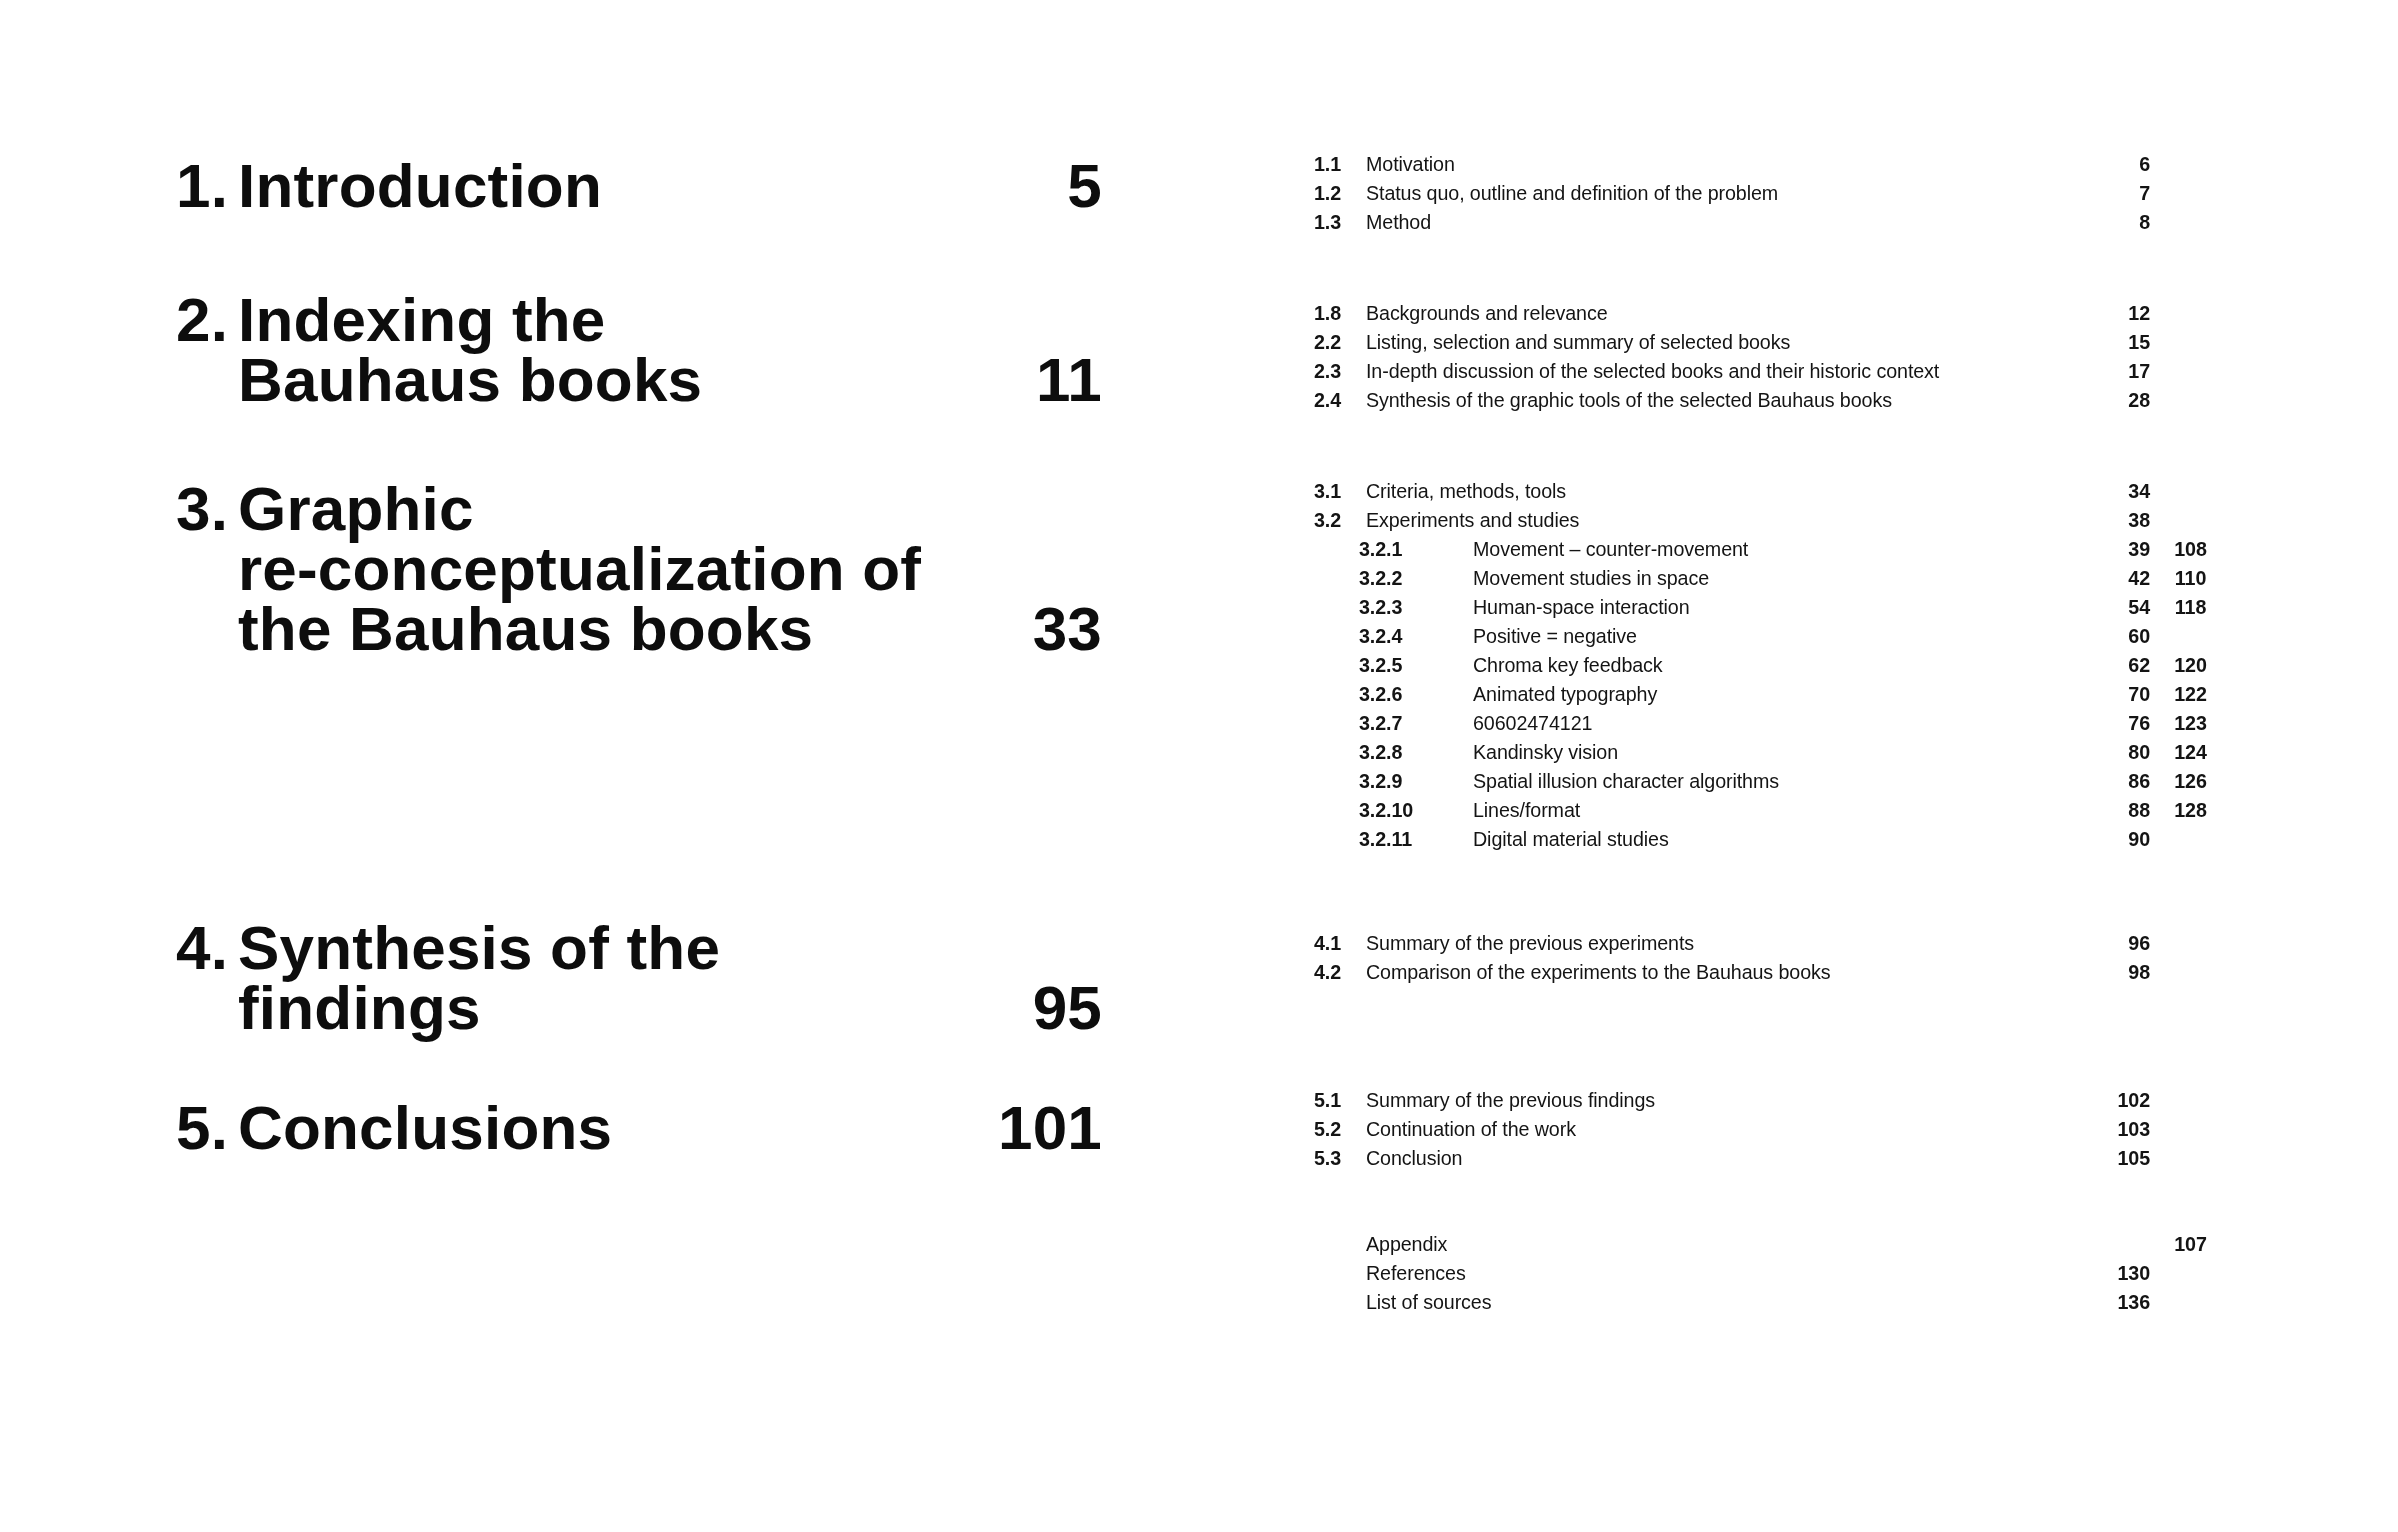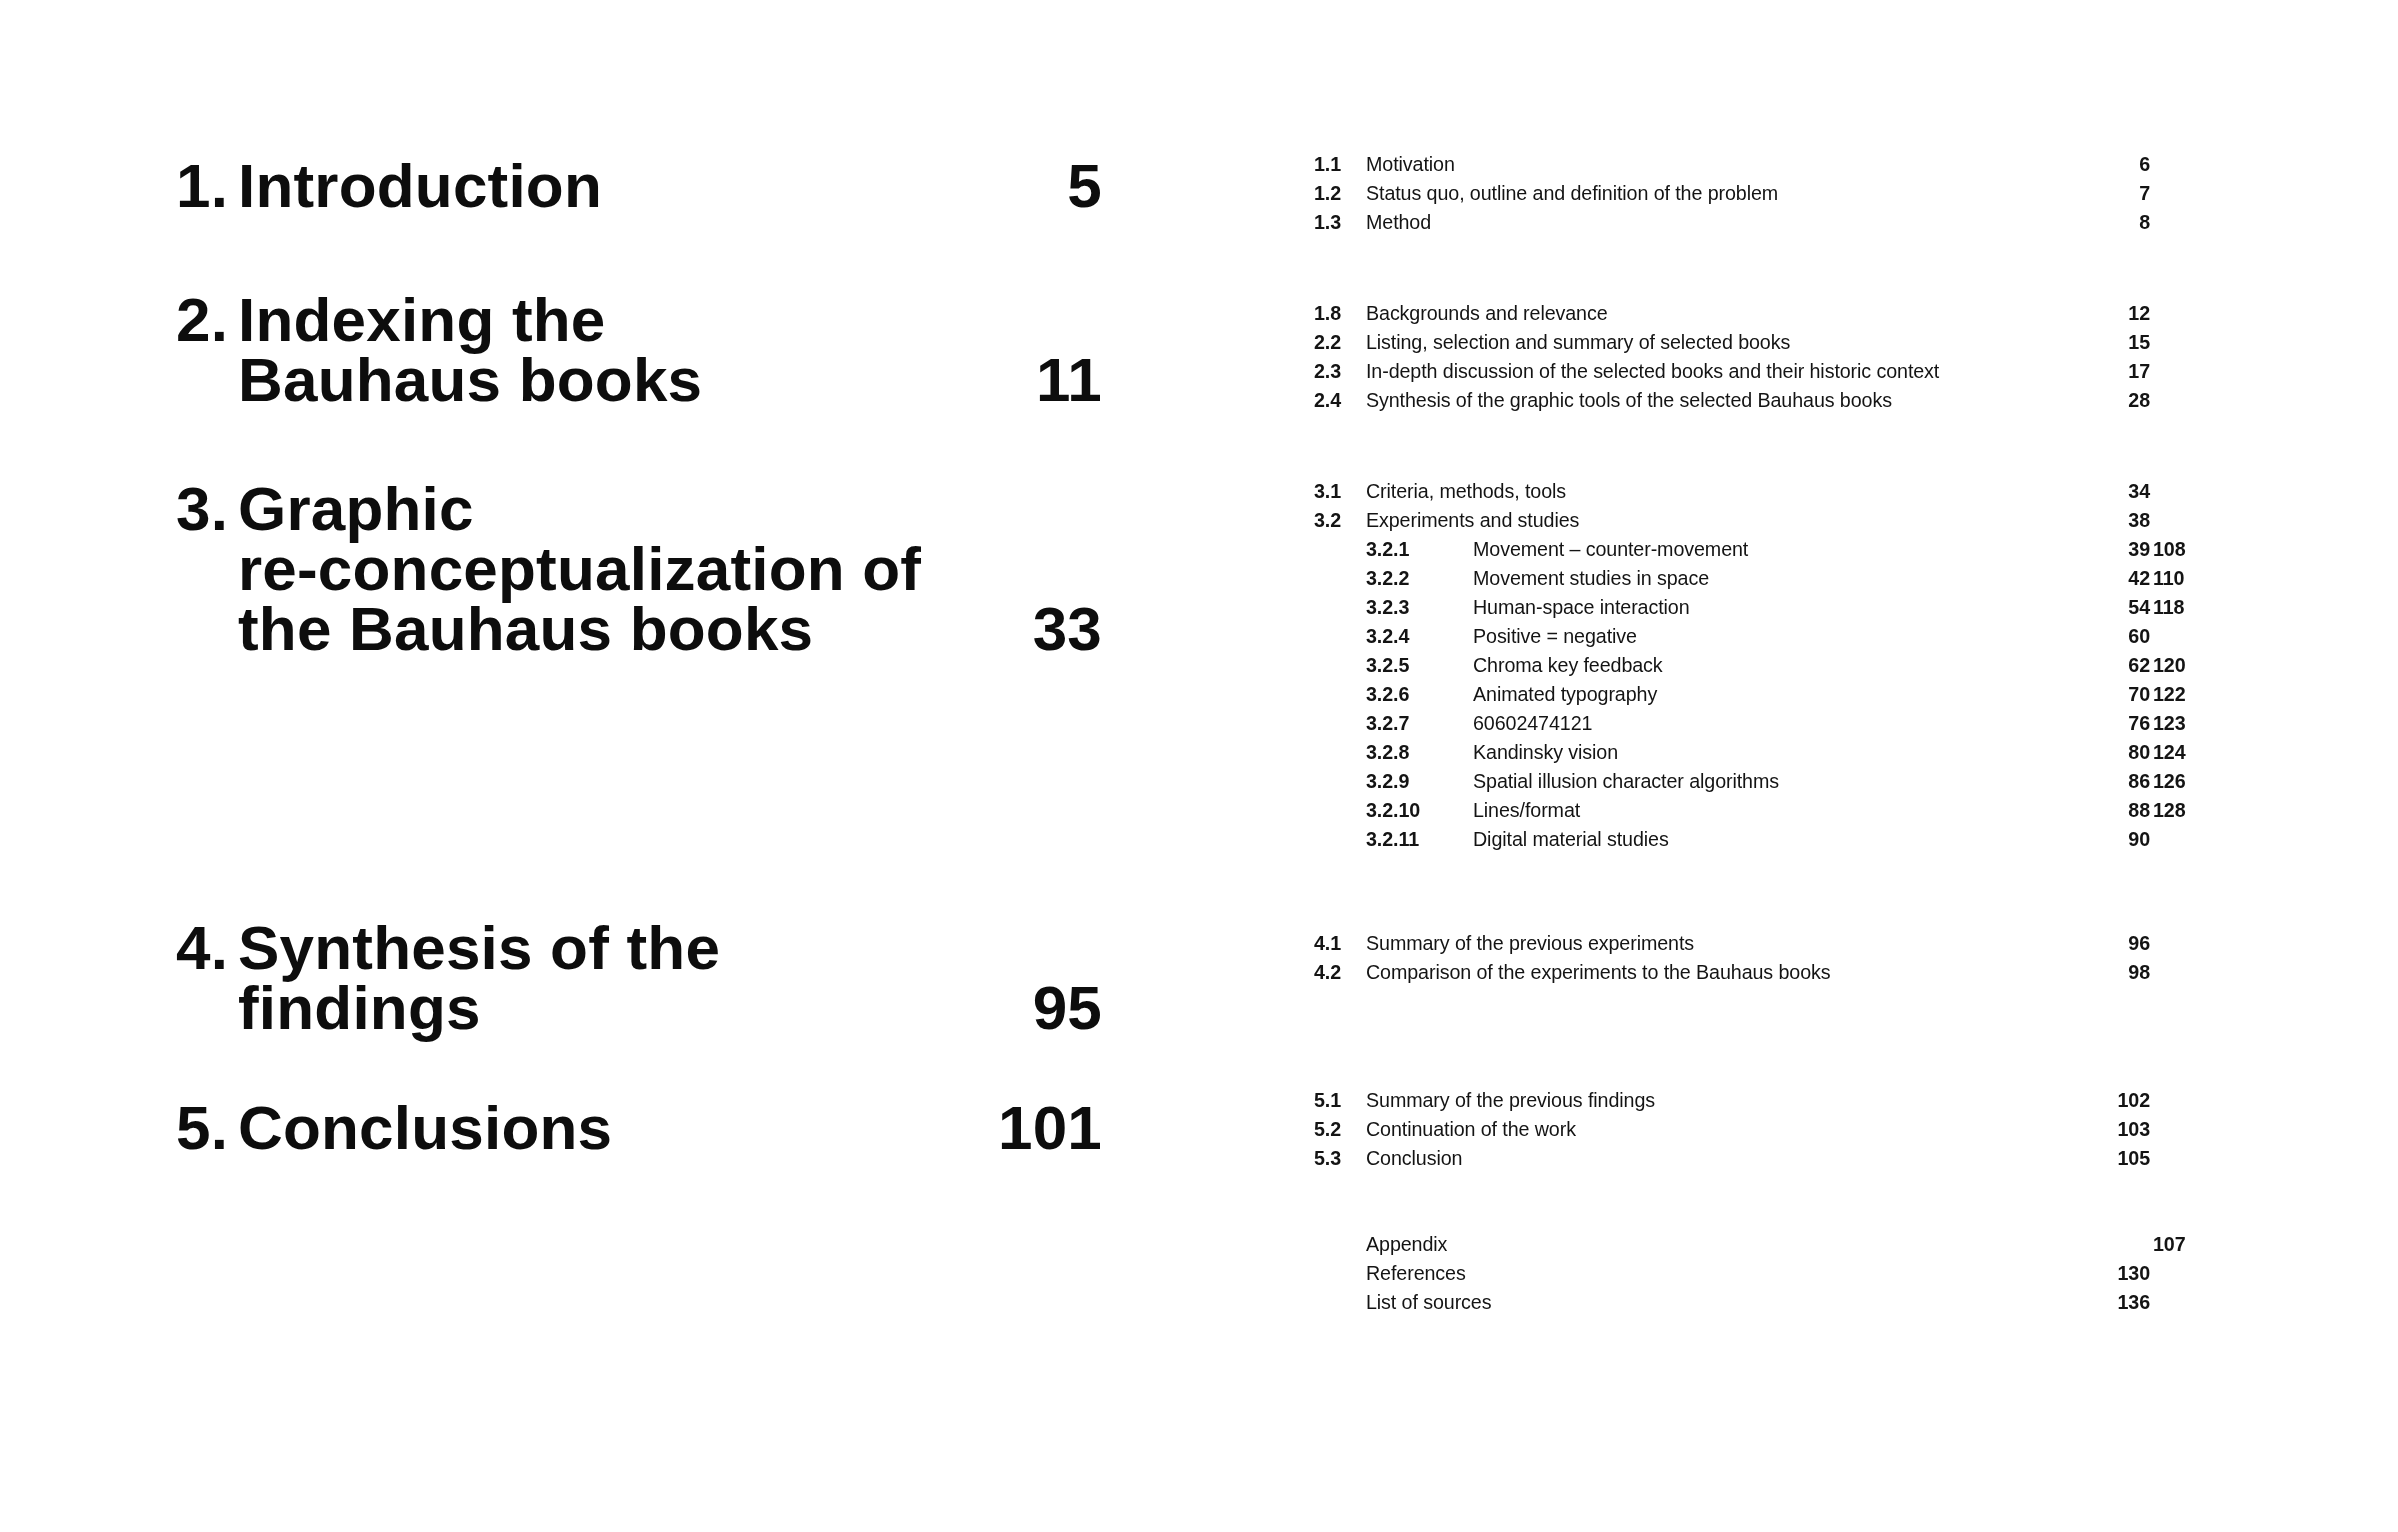--- a/index.html
+++ b/index.html
@@ -57,32 +57,32 @@
     position: absolute;
     top: 0;
     font-size: 19.7px;
     line-height: 29px;
     letter-spacing: -0.1px;
     white-space: nowrap;
     color: #141414;
   }
   .r-num   { left: 0; font-weight: bold; }
   .r-label { left: 52px; text-align: right; }
-  .toc-row.sub .r-num   { left: 52px; text-align: right; }
+  .toc-row.sub .r-num   { left: 45px; text-align: right; }
   .toc-row.sub .r-label { left: 159px; }
   .r-p1 {
     right: 78px;
     width: 122px;
     text-align: right;
     font-weight: 700;
   }
   .r-p2 {
     right: 0;
     width: 75px;
-    text-align: left;
+    text-align: center;
     font-weight: 700;
   }
 </style>
 </head>
 <body>
 
 <div id="page">
   <div>
       <div class="chapter" style="top: 156px;">
         <span class="ch-num">1.</span>

